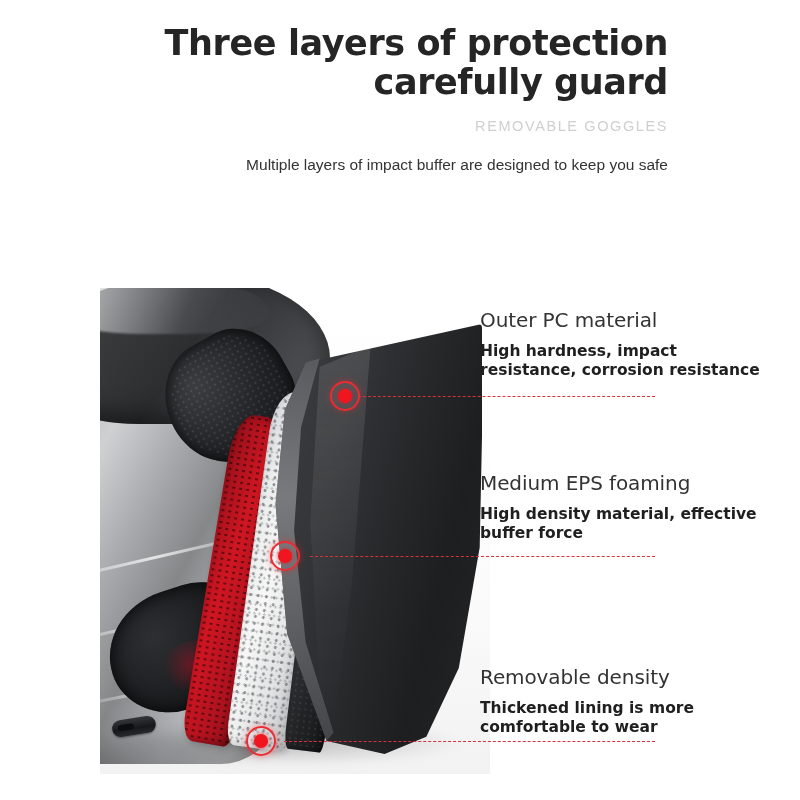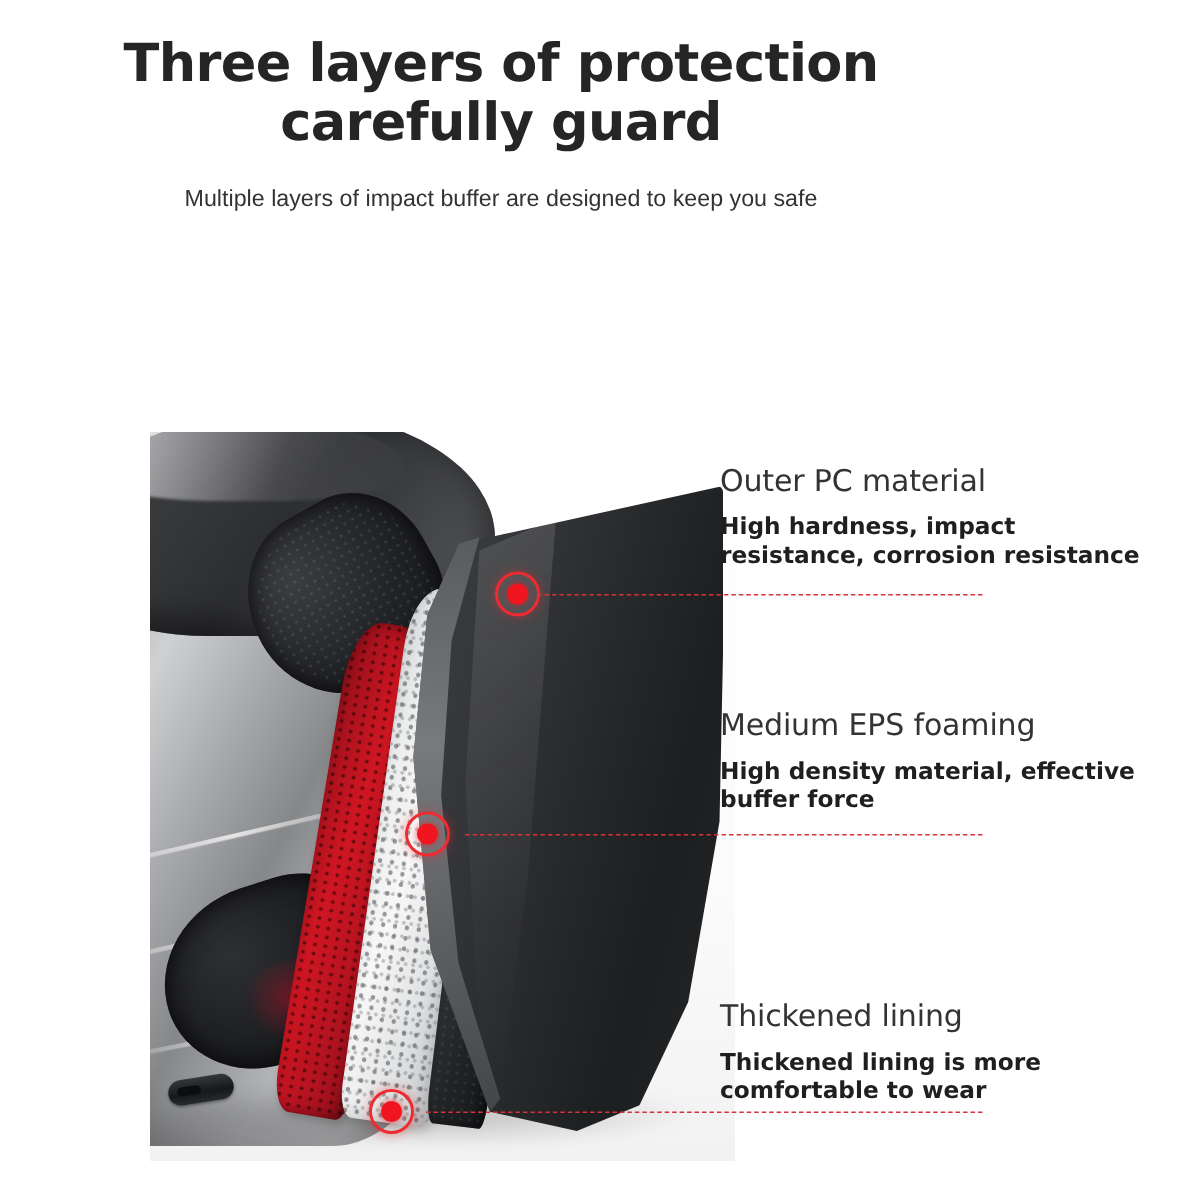--- a/index.html
+++ b/index.html
@@ -19,21 +19,21 @@
     overflow: hidden;
     background: #ffffff;
   }
 
   
   .header {
     position: absolute;
     top: 0;
     left: 0;
     width: 668px;
-    text-align: center;
+    text-align: right;
   }
   .title {
     margin: 0;
     padding-top: 24px;
     font-size: 35px;
     line-height: 1.12;
     font-weight: bold;
     letter-spacing: -0.4px;
     color: #252525;
     font-family: "DejaVu Sans", sans-serif;
@@ -364,20 +364,21 @@
 </head>
 <body>
 
 <div id="page">
 
   <div class="header">
     <h1 class="title">
       <span>Three layers of protection</span>
       <span class="line2">carefully guard</span>
     </h1>
+    <p class="eyebrow">REMOVABLE GOGGLES</p>
     <p class="tagline">Multiple layers of impact buffer are designed to keep you safe</p>
   </div>
 
   <div class="photo">
     <div class="backdrop"></div>
 
     <div class="helmet-body"></div>
     <div class="rib r1"></div>
     <div class="rib r2"></div>
     <div class="rib r3"></div>
@@ -413,17 +414,17 @@
   <div class="callout" style="left:480px; top:471px;">
     <h3>Medium EPS foaming</h3>
     <p>High density material, effective buffer force</p>
   </div>
 
   <div class="callout-line" style="left:284px; top:741px; width:371px;"></div>
   <div class="marker" style="left:246px; top:726px;">
     <span class="dot"></span>
   </div>
   <div class="callout" style="left:480px; top:665px;">
-    <h3>Thickened lining</h3>
+    <h3>Removable density</h3>
     <p>Thickened lining is more comfortable to wear</p>
   </div>
 
 </div>
 
 </body></html>

